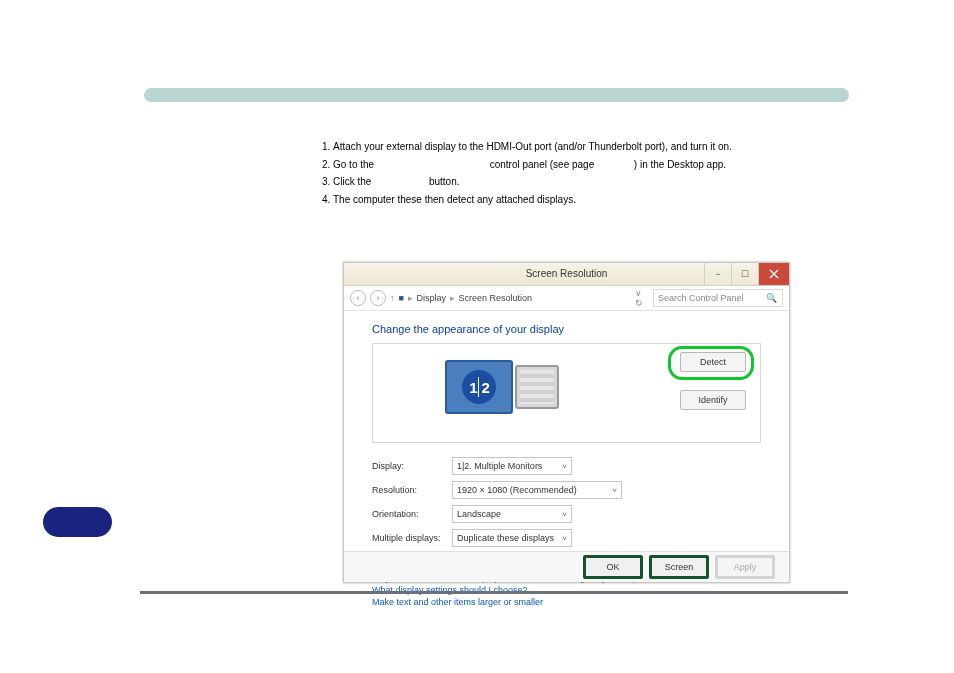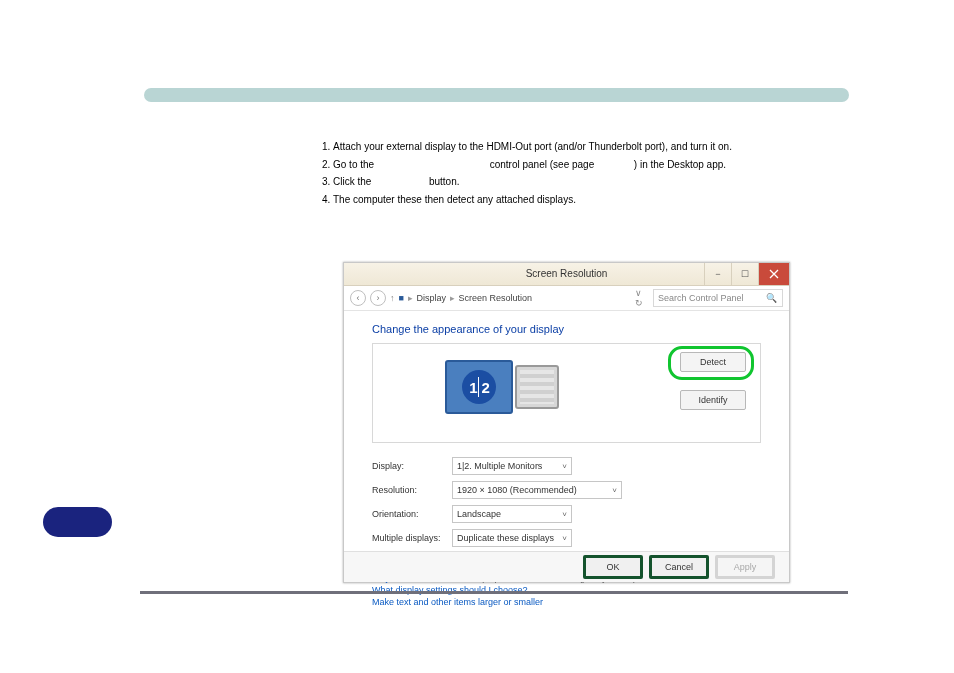--- a/index.html
+++ b/index.html
@@ -183,19 +183,19 @@
         <span class="link">
           <span style="color:#0a5ac2">Project to a second screen</span><span style="color:#555"> (or press the Windows logo key </span><span class="winkey">⊞</span><span style="color:#555"> + P)</span>
         </span>
         <a href="#" class="link">What display settings should I choose?</a>
         <a href="#" class="link">Make text and other items larger or smaller</a>
       </div>
     </div>
 
     <div id="win-footer">
       <div class="fbtn">OK</div>
-      <div class="fbtn">Cancel</div>
+      <div class="fbtn">Screen</div>
       <div class="fbtn disabled">Apply</div>
     </div>
   </div>
 
   <div id="bottom-rule"></div>
 </div>
 
 </body></html>

